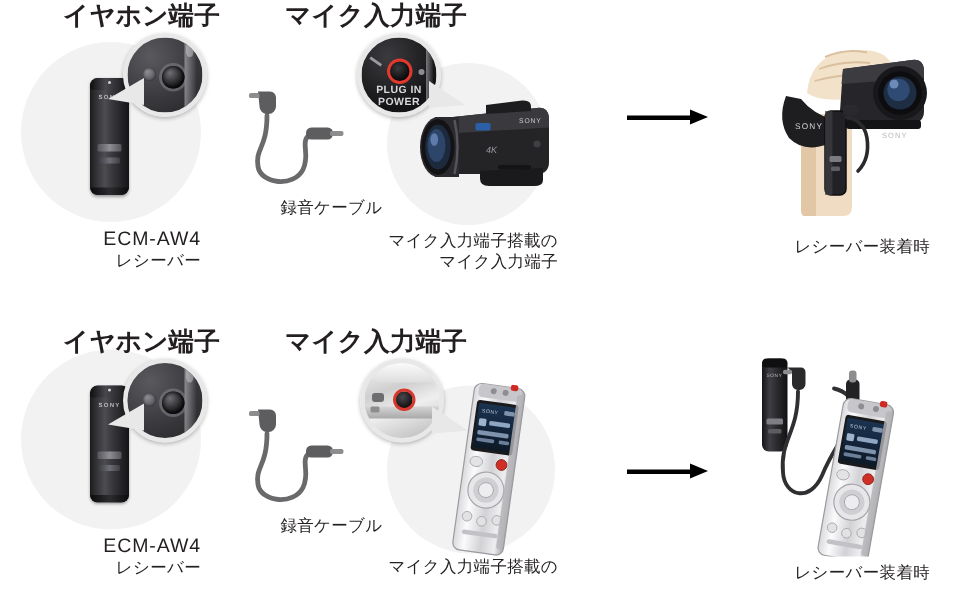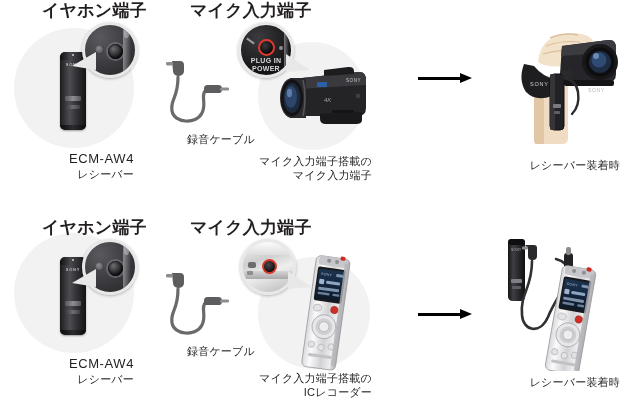--- a/index.html
+++ b/index.html
@@ -450,21 +450,20 @@
           <circle cx="44" cy="95" r="3.2" fill="#e2e2e5" stroke="#a9a9ad" stroke-width="0.6"></circle>
           <rect x="22" y="104" width="24" height="3" rx="1.4" fill="#c2c2c6"></rect>
 
           <rect x="46" y="10" width="4" height="104" rx="2" fill="#b4b4b8" opacity=".8"></rect>
         </g>
       </svg>
     </div>
 
     <div class="caption" style="left:252px;top:166px;width:120px;">
       <span class="sub">マイク入力端子搭載の</span>
-      <span class="sub">ICレコーダー</span>
     </div>
 
     <div class="arrow" style="left:418px;top:104px;width:54px;height:11px;">
       <div class="shaft" style="width:43px;"></div>
       <div class="head" style="left:42px;"></div>
     </div>
 
     <div class="worn" style="left:496px;top:26px;width:120px;height:140px;">
       <svg width="120" height="140" viewBox="0 0 120 140">
         <defs>

